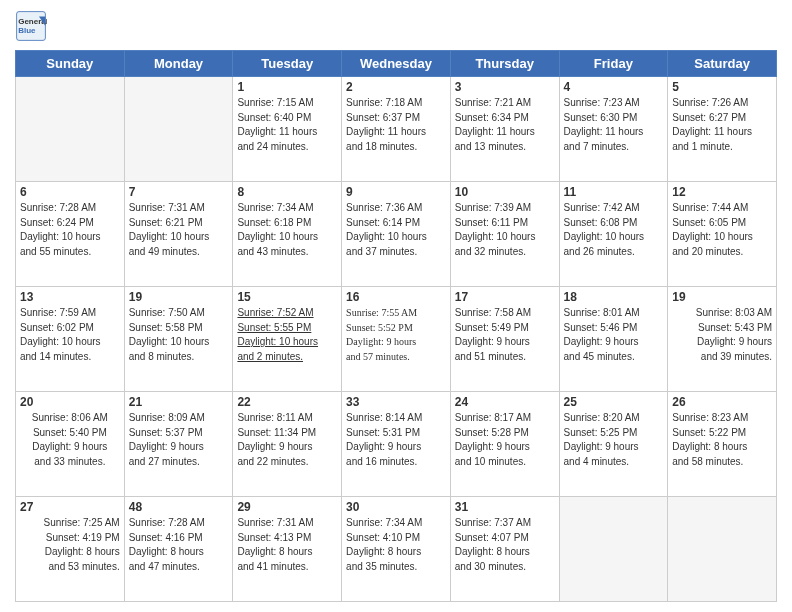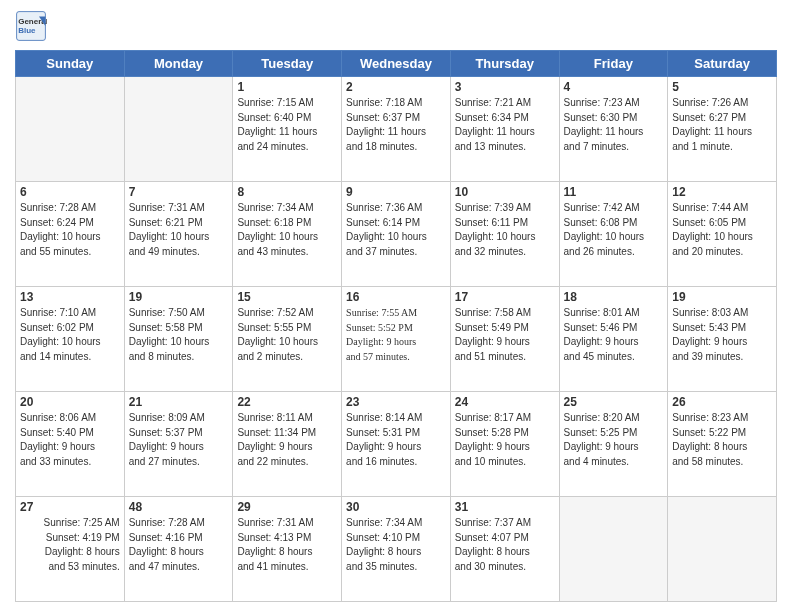--- a/index.html
+++ b/index.html
@@ -213,35 +213,35 @@
             <span class="day-num">12</span>
             <div class="day-info" style="white-space: pre-line;">Sunrise: 7:44 AM
 Sunset: 6:05 PM
 Daylight: 10 hours
 and 20 minutes.</div>
           </td>
         </tr>
         <tr>
           <td>
             <span class="day-num">13</span>
-            <div class="day-info" style="white-space: pre-line;">Sunrise: 7:10 AM
+            <div class="day-info" style="white-space: pre-line;">Sunrise: 7:59 AM
 Sunset: 6:02 PM
 Daylight: 10 hours
 and 14 minutes.</div>
           </td>
           <td>
             <span class="day-num">19</span>
             <div class="day-info" style="white-space: pre-line;">Sunrise: 7:50 AM
 Sunset: 5:58 PM
 Daylight: 10 hours
 and 8 minutes.</div>
           </td>
           <td>
             <span class="day-num">15</span>
-            <div class="day-info" style="white-space: pre-line;">Sunrise: 7:52 AM
+            <div class="day-info" style="white-space: pre-line; text-decoration: underline;">Sunrise: 7:52 AM
 Sunset: 5:55 PM
 Daylight: 10 hours
 and 2 minutes.</div>
           </td>
           <td>
             <span class="day-num">16</span>
             <div class="day-info" style="white-space: pre-line; font-family: Liberation Serif, serif;">Sunrise: 7:55 AM
 Sunset: 5:52 PM
 Daylight: 9 hours
 and 57 minutes.</div>
@@ -255,50 +255,50 @@
           </td>
           <td>
             <span class="day-num">18</span>
             <div class="day-info" style="white-space: pre-line;">Sunrise: 8:01 AM
 Sunset: 5:46 PM
 Daylight: 9 hours
 and 45 minutes.</div>
           </td>
           <td>
             <span class="day-num">19</span>
-            <div class="day-info" style="white-space: pre-line;">Sunrise: 8:03 AM
+            <div class="day-info" style="white-space: pre-line; text-align: right;">Sunrise: 8:03 AM
 Sunset: 5:43 PM
 Daylight: 9 hours
 and 39 minutes.</div>
           </td>
         </tr>
         <tr>
           <td>
             <span class="day-num">20</span>
-            <div class="day-info" style="white-space: pre-line;">Sunrise: 8:06 AM
+            <div class="day-info" style="white-space: pre-line; text-align: center;">Sunrise: 8:06 AM
 Sunset: 5:40 PM
 Daylight: 9 hours
 and 33 minutes.</div>
           </td>
           <td>
             <span class="day-num">21</span>
             <div class="day-info" style="white-space: pre-line;">Sunrise: 8:09 AM
 Sunset: 5:37 PM
 Daylight: 9 hours
 and 27 minutes.</div>
           </td>
           <td>
             <span class="day-num">22</span>
             <div class="day-info" style="white-space: pre-line;">Sunrise: 8:11 AM
 Sunset: 11:34 PM
 Daylight: 9 hours
 and 22 minutes.</div>
           </td>
           <td>
-            <span class="day-num">23</span>
+            <span class="day-num">33</span>
             <div class="day-info" style="white-space: pre-line;">Sunrise: 8:14 AM
 Sunset: 5:31 PM
 Daylight: 9 hours
 and 16 minutes.</div>
           </td>
           <td>
             <span class="day-num">24</span>
             <div class="day-info" style="white-space: pre-line;">Sunrise: 8:17 AM
 Sunset: 5:28 PM
 Daylight: 9 hours

